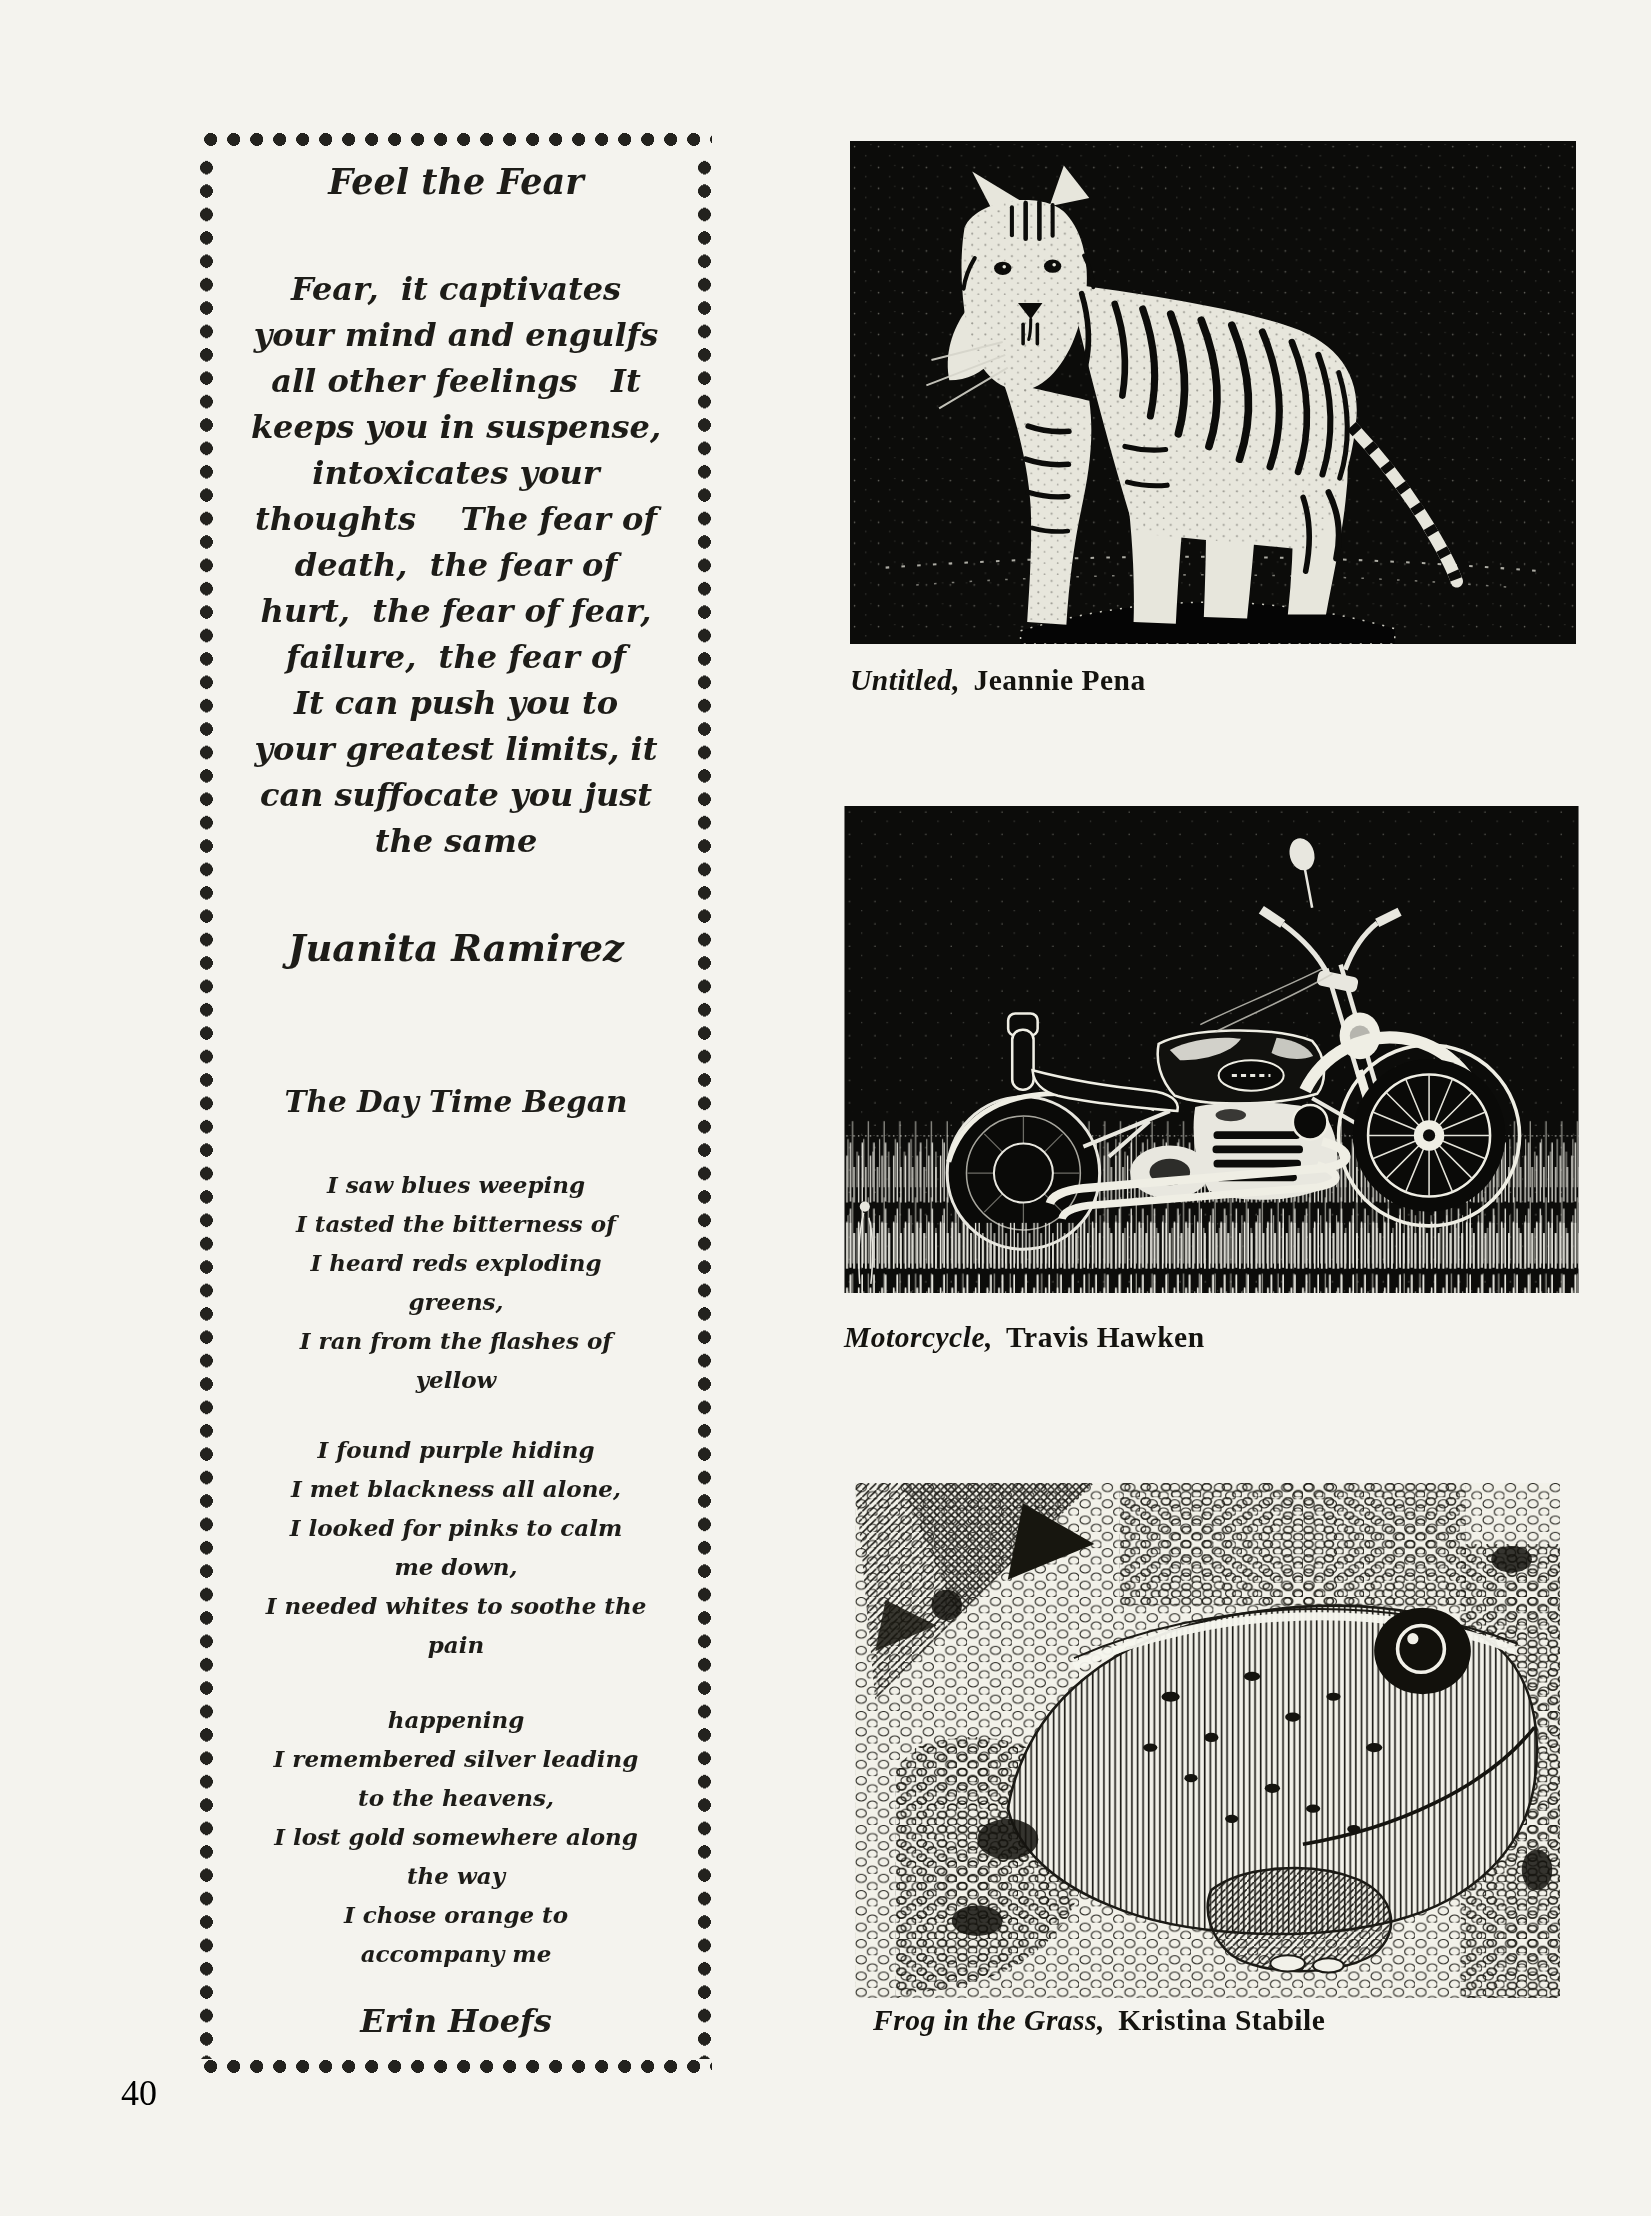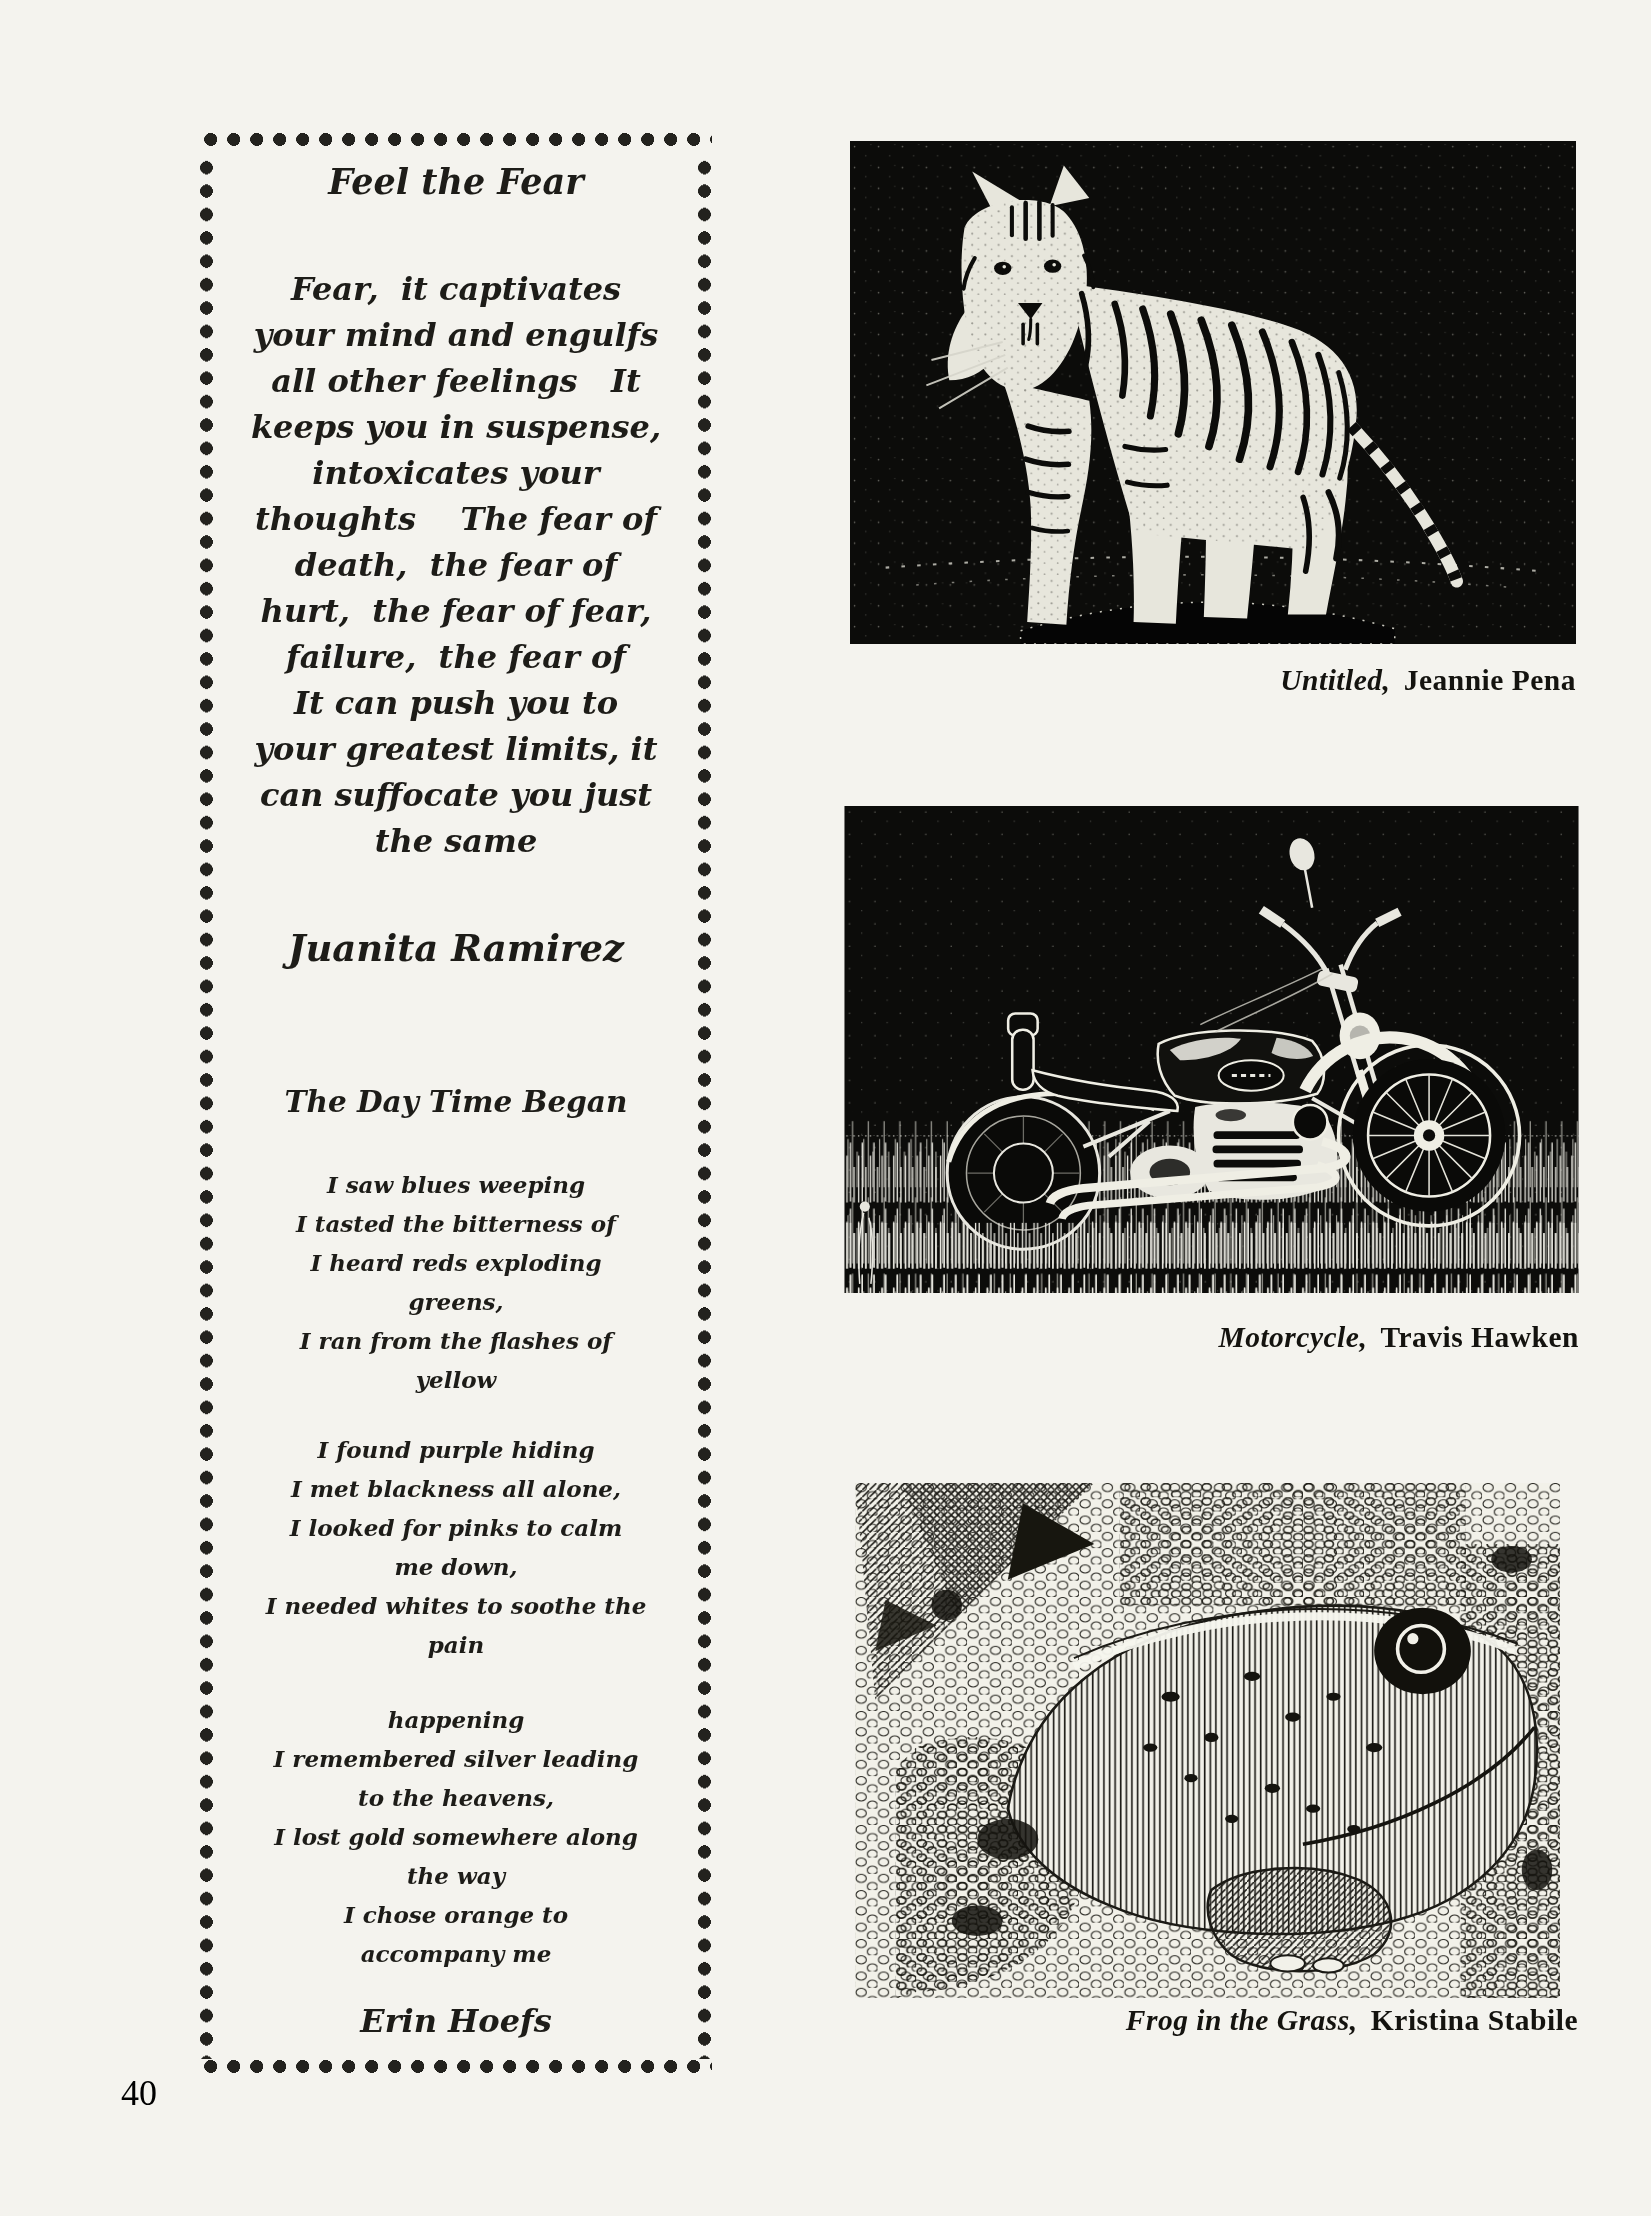--- a/index.html
+++ b/index.html
@@ -47,21 +47,21 @@
 
   
   .art { position:absolute; }
   .art svg { display:block; width:100%; height:100%; }
   .art-tiger { left:850px; top:141px;  width:726px; height:503px; }
   .art-moto  { left:844px; top:806px; width:735px; height:487px; }
   .art-frog  { left:855px; top:1483px; width:705px; height:515px; }
 
   
   .caption {
-    position:absolute; text-align:right;
+    position:absolute; text-align:left;
     font-family:"Liberation Serif", serif;
     font-weight:bold; font-size:29.5px; color:#14130f;
     letter-spacing:0.5px; white-space:nowrap;
   }
   .cap-title  { font-style:italic; }
   .cap-artist { font-style:normal; margin-left:13.2px; }
   .cap1 { left:850px; top:664px; width:726px; }
   .cap2 { left:844px; top:1321px; width:735px; }
   .cap3 { left:873px; top:2004px; width:705px; }
 

